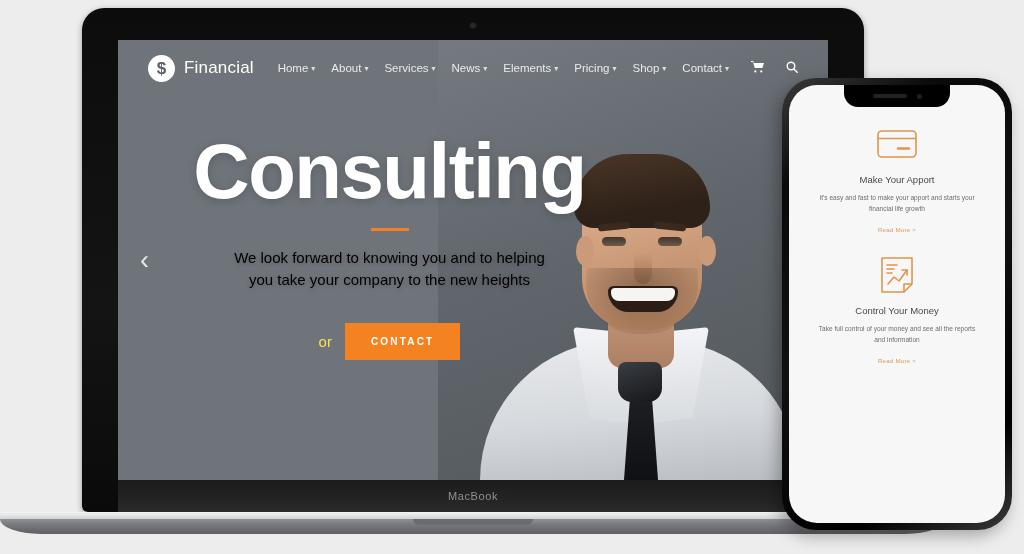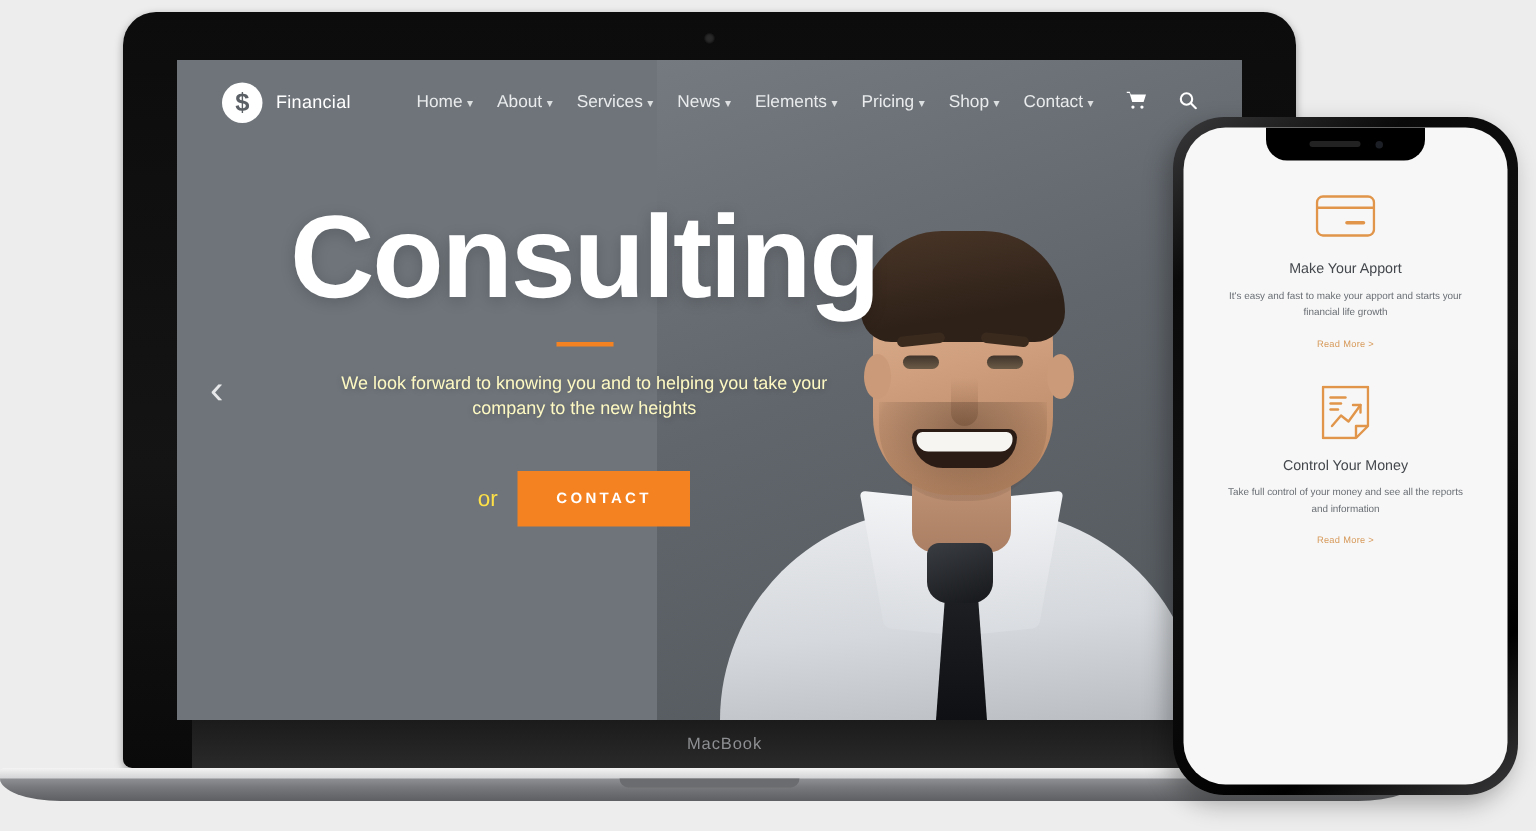--- a/index.html
+++ b/index.html
@@ -24,21 +24,21 @@
     width: 7px; height: 7px; border-radius: 50%;
     background: #2a2a2a; box-shadow: inset 0 0 2px #000;
   }
   .laptop-screen {
     position: absolute; left: 36px; top: 32px; width: 710px; height: 440px;
     overflow: hidden; background: #6e747a;
   }
   .laptop-chinbar {
     position: absolute; left: 36px; top: 472px; width: 710px; height: 32px;
     background: linear-gradient(180deg,#1b1b1b,#2a2a2a);
-    display: flex; align-items: center; justify-content: center; margin-left: 10px;
+    display: flex; align-items: center; justify-content: center;
   }
   .macbook-label {
     color: #8d8f92; font-size: 11px; letter-spacing: .6px;
   }
   .laptop-base {
     position: absolute; left: -82px; top: 504px; width: 946px; height: 26px;
   }
   .base-top {
     position: absolute; left: 0; top: 0; width: 946px; height: 9px;
     background: linear-gradient(180deg,#f4f4f4,#c9cacc);
@@ -137,41 +137,41 @@
   .nav {
     position: absolute; left: 0; top: 0; width: 100%; height: 56px;
     display: flex; align-items: center; padding: 0 30px; z-index: 6;
   }
   .brand { display: flex; align-items: center; gap: 9px; }
   .brand-mark {
     width: 27px; height: 27px; border-radius: 50%; background: #fff;
     display: flex; align-items: center; justify-content: center;
     color: #5b6067; font-weight: bold; font-size: 17px; line-height: 1;
   }
-  .brand-name { color: #fff; font-size: 12px; letter-spacing: .2px; }
+  .brand-name { color: #fff; font-size: 17px; letter-spacing: .2px; }
   .nav-menu { margin-left: auto; display: flex; align-items: center; gap: 16px; }
   .nav-item {
     color: #e9ebec; font-size: 11.5px; display: flex; align-items: center; gap: 3px;
     cursor: pointer; white-space: nowrap;
   }
   .caret { font-size: 8px; opacity: .9; }
   .nav-icon { color: #fff; font-size: 12px; margin-left: 6px; cursor: pointer; }
 
   .hero-content {
     position: absolute; left: 0; right: 0; top: 92px; z-index: 5;
     display: flex; flex-direction: column; align-items: center;
     padding-left: 8px; padding-right: 175px;
   }
   .hero-title {
     color: #fff; font-size: 78px; font-weight: bold; letter-spacing: -1.5px;
     line-height: 1; text-shadow: 0 2px 10px rgba(0,0,0,.18);
   }
   .hero-divider { width: 38px; height: 3px; background: #f58220; margin: 18px 0 16px; }
   .hero-sub {
-    color: #fef9c3; font-size: 12px; line-height: 1.45; text-align: center;
+    color: #000000; font-size: 15px; line-height: 1.45; text-align: center;
     max-width: 330px; text-shadow: 0 1px 5px rgba(0,0,0,.2);
   }
   .hero-actions { display: flex; align-items: center; gap: 13px; margin-top: 32px; }
   .btn {
     background: #f58220; color: #fff; border: none; cursor: pointer;
     font-size: 10px; font-weight: bold; letter-spacing: 2.2px;
     padding: 13px 26px; font-family: inherit;
   }
   .or-label { color: #fde047; font-size: 15px; }
   .carousel-arrow {

